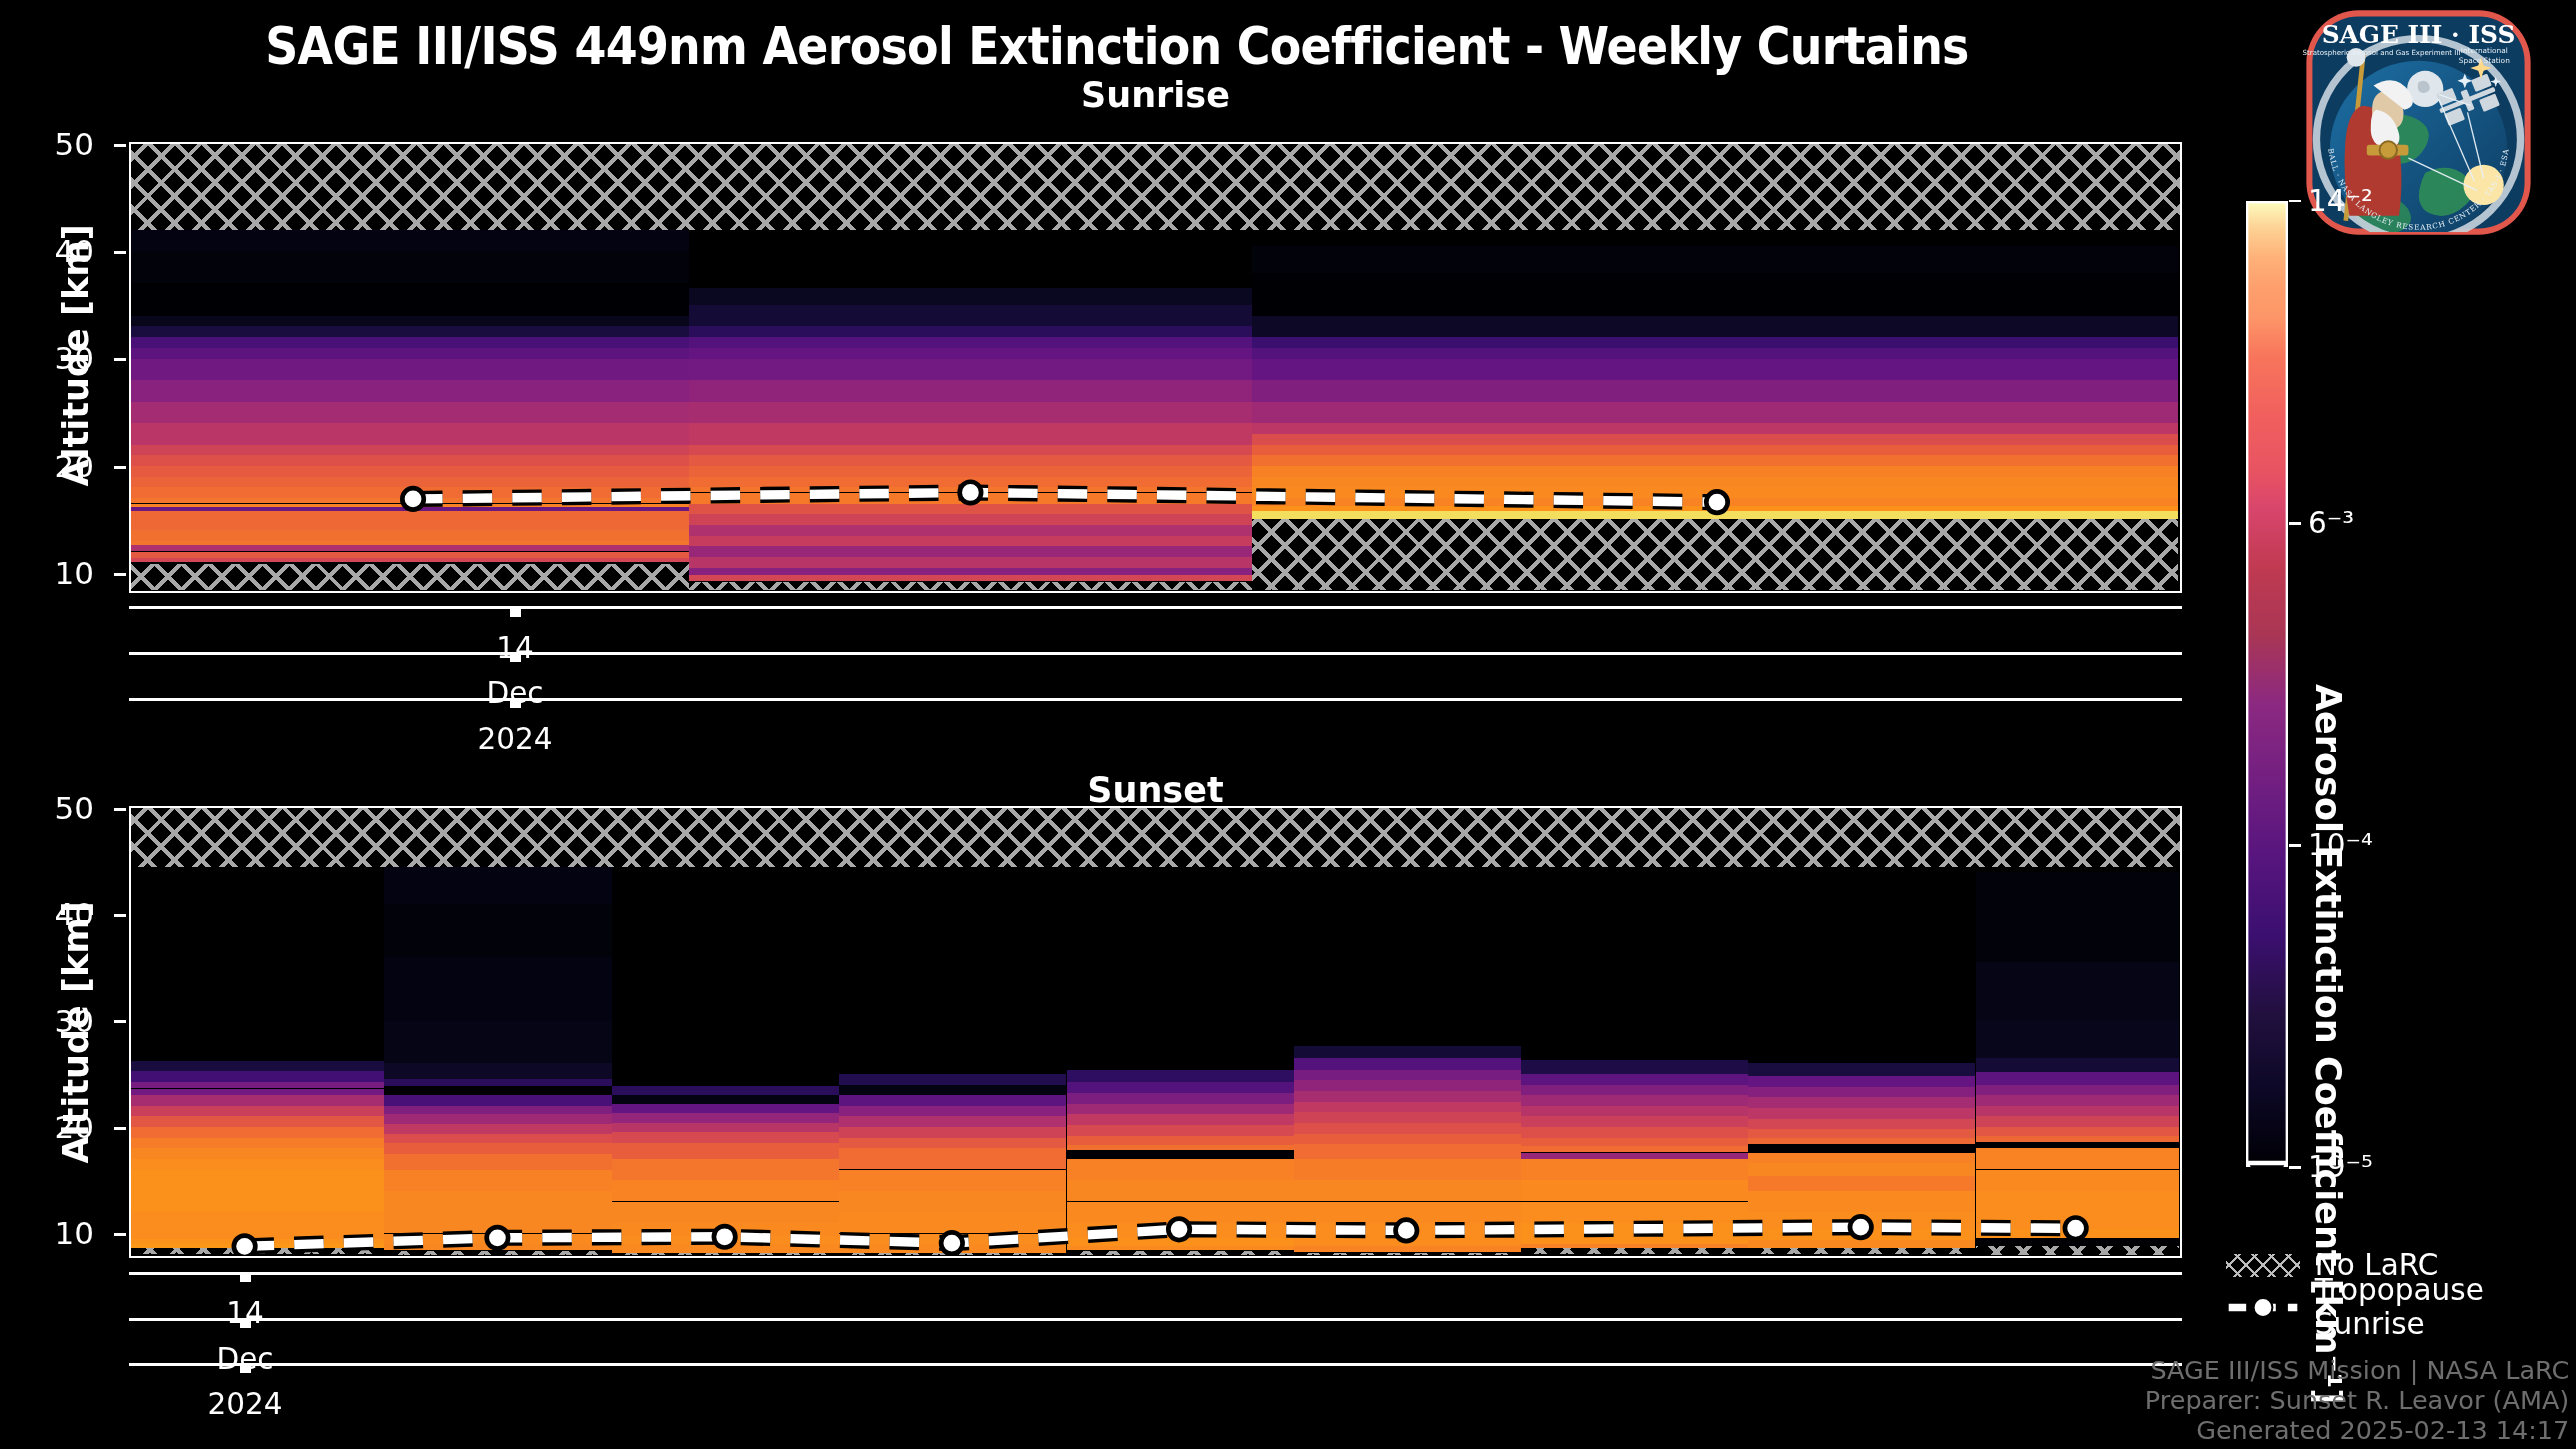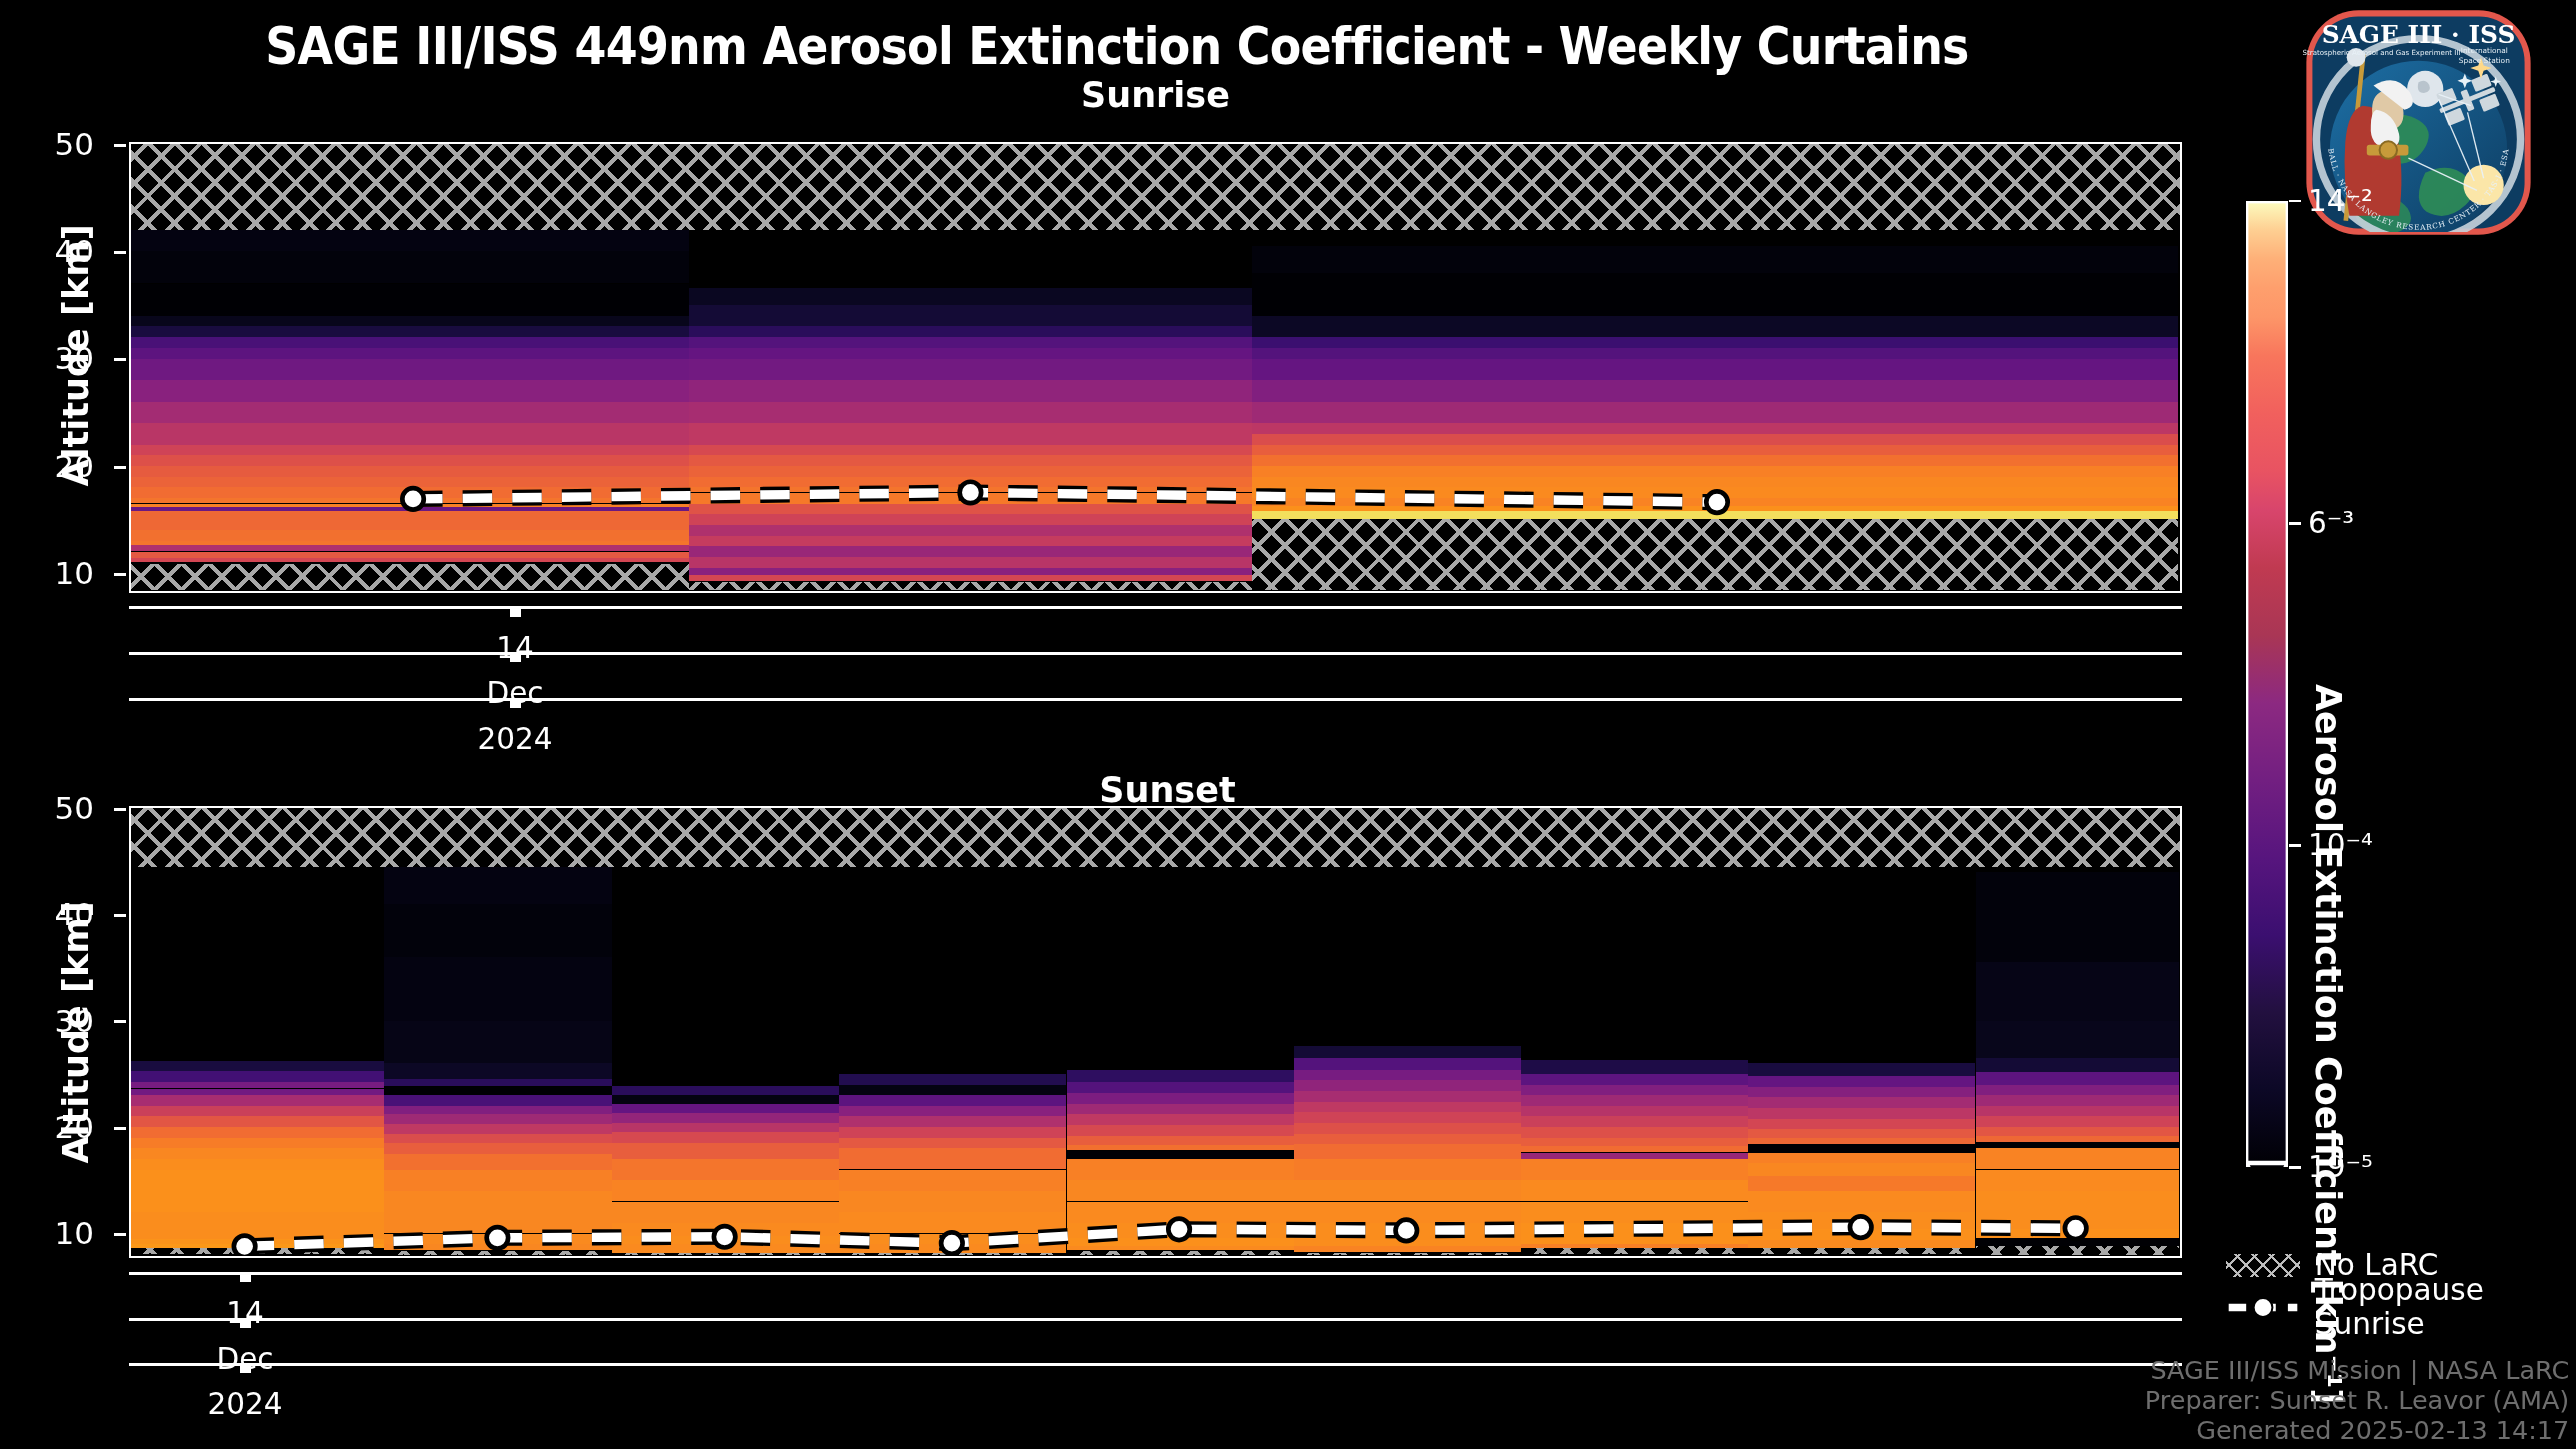--- a/index.html
+++ b/index.html
@@ -302,21 +302,21 @@
     <div class="xaxis-tick" style="left: 510px; top: 608px;"></div>
     <div class="xaxis-text" style="left: 515px; top: 631px;">14</div>
     <div class="xaxis-line" style="left: 129px; width: 2053px; top: 652px;"></div>
     <div class="xaxis-tick" style="left: 510px; top: 653px;"></div>
     <div class="xaxis-text" style="left: 515px; top: 676px;">Dec</div>
     <div class="xaxis-line" style="left: 129px; width: 2053px; top: 698px;"></div>
     <div class="xaxis-tick" style="left: 510px; top: 699px;"></div>
     <div class="xaxis-text" style="left: 515px; top: 722px;">2024</div>
   </div>
 
-<div class="panel-title" style="left:141px; top:770px; width:2053px;">Sunset</div>
+<div class="panel-title" style="left:129px; top:770px; width:2053px;">Sunset</div>
 <div class="ylabel" style="left:-52px; top:1016px; width:255px; text-align:center;">Altitude [km]</div>
 <div class="axes" id="axes1" style="left:129px; top:806px; width:2053px; height:452px;">
     <div class="hatch" style="left: 0px; right: 0px; top: 0px; height: 59px;"></div>
     <div class="col" style="left: 0px; width: 253px;">
       <div class="band" style="top: 253px; height: 9.6px; background: rgb(25, 12, 63);"></div>
       <div class="band" style="top: 263px; height: 11.7px; background: rgb(66, 16, 116);"></div>
       <div class="band" style="top: 274px; height: 6.4px; background: rgb(119, 28, 129);"></div>
       <div class="band" style="top: 281px; height: 6.4px; background: rgb(114, 26, 129);"></div>
       <div class="band" style="top: 287px; height: 10.6px; background: rgb(167, 45, 113);"></div>
       <div class="band" style="top: 298px; height: 10.6px; background: rgb(202, 64, 90);"></div>

